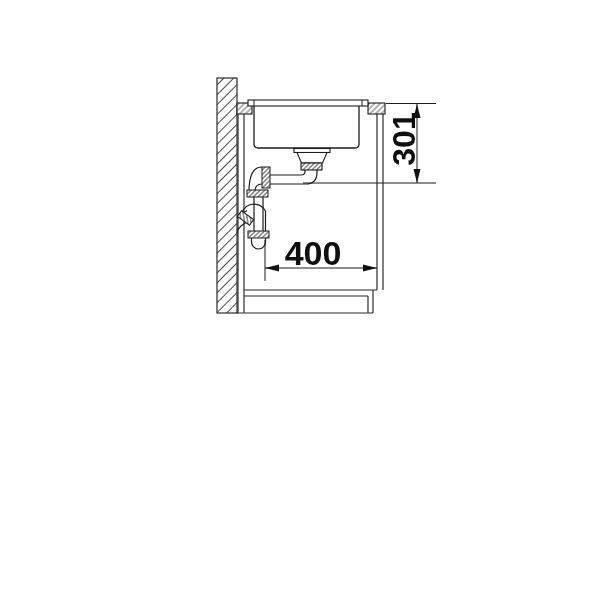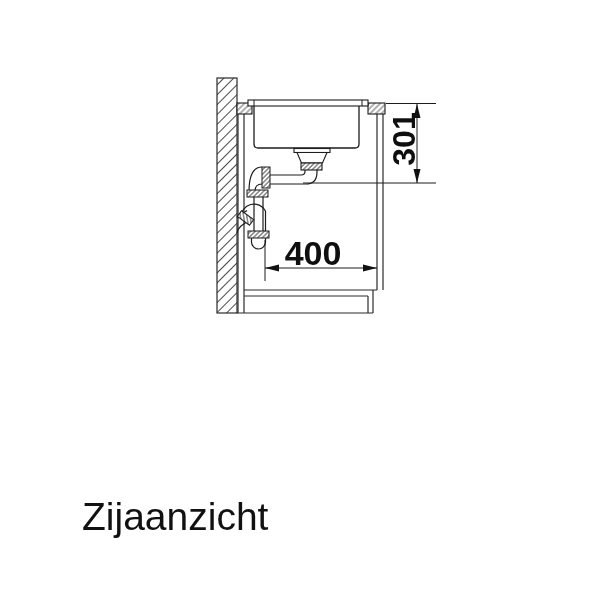--- a/index.html
+++ b/index.html
@@ -129,15 +129,14 @@
 
     <g>
       <line x1="265" y1="240" x2="265" y2="281" stroke="#1c1c1c" stroke-width="1"></line>
       <line x1="265" y1="268" x2="377" y2="268" stroke="#1c1c1c" stroke-width="1"></line>
       <path d="M 265,268 L 279,264.5 L 279,271.5 Z" fill="#111"></path>
       <path d="M 377,268 L 363,264.5 L 363,271.5 Z" fill="#111"></path>
       <text class="dim-text" x="313" y="265" font-size="34" text-anchor="middle">400</text>
     </g>
   </svg>
 
-  <div class="view-title">Zijaanzicht</div>
 
 </div>
 
 </body></html>

